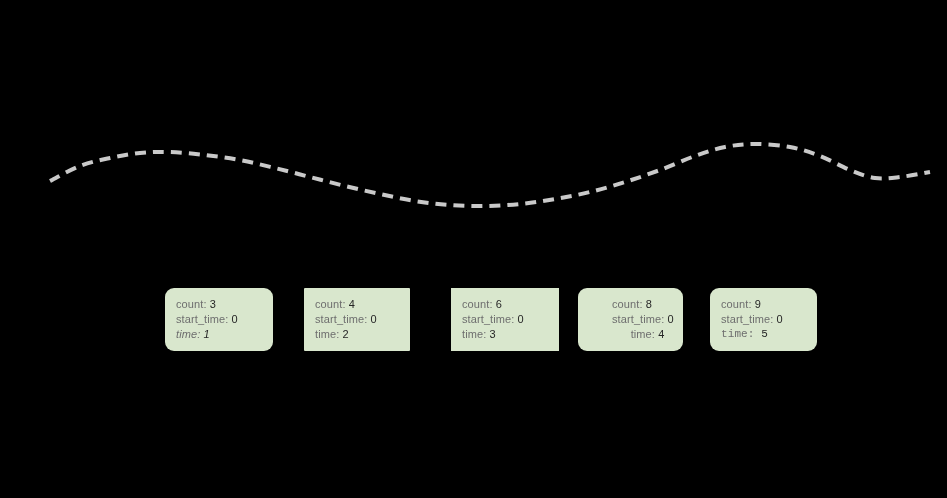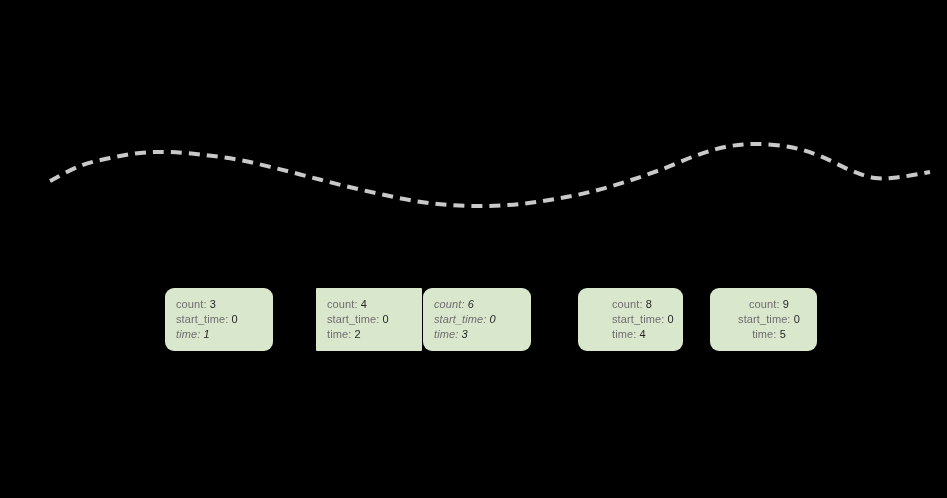--- a/index.html
+++ b/index.html
@@ -72,35 +72,35 @@
   <svg id="curve-layer" viewBox="0 0 947 498" width="947" height="498" xmlns="http://www.w3.org/2000/svg">
     <path id="trend-path" fill="none" stroke-linecap="butt" stroke-linejoin="round" d="M 50 181 C 55.00 178.50, 70.00 169.83, 80 166 C 90.00 162.17, 100.00 160.17, 110 158 C 120.00 155.83, 130.00 154.00, 140 153 C 150.00 152.00, 159.17 151.67, 170 152 C 180.83 152.33, 193.33 153.67, 205 155 C 216.67 156.33, 228.33 157.83, 240 160 C 251.67 162.17, 263.33 165.17, 275 168 C 286.67 170.83, 298.33 174.00, 310 177 C 321.67 180.00, 333.33 183.17, 345 186 C 356.67 188.83, 368.33 191.50, 380 194 C 391.67 196.50, 403.33 199.17, 415 201 C 426.67 202.83, 438.33 204.17, 450 205 C 461.67 205.83, 473.33 206.17, 485 206 C 496.67 205.83, 508.33 205.17, 520 204 C 531.67 202.83, 543.33 201.00, 555 199 C 566.67 197.00, 578.33 194.83, 590 192 C 601.67 189.17, 613.33 185.67, 625 182 C 636.67 178.33, 648.33 174.33, 660 170 C 671.67 165.67, 684.17 159.83, 695 156 C 705.83 152.17, 715.00 149.00, 725 147 C 735.00 145.00, 744.17 144.00, 755 144 C 765.83 144.00, 779.17 145.00, 790 147 C 800.83 149.00, 810.00 152.17, 820 156 C 830.00 159.83, 840.83 166.33, 850 170 C 859.17 173.67, 866.67 176.83, 875 178 C 883.33 179.17, 890.83 178.00, 900 177 C 909.17 176.00, 925.00 172.83, 930 172" stroke="#c9c9c9" stroke-width="4" stroke-dasharray="11 7"></path>
   </svg>
 
   <div id="card-row">
       <div class="state-card" style="left: 165px; top: 288px; width: 108px; height: 63px; background: rgb(217, 231, 205); border-radius: 9px;">
         <div class="card-line" style="color: rgb(110, 110, 110);"><span>count:</span> <span class="card-value" style="color: rgb(38, 38, 38);">3</span></div>
         <div class="card-line" style="color: rgb(110, 110, 110);"><span>start_time:</span> <span class="card-value" style="color: rgb(38, 38, 38);">0</span></div>
         <div class="card-line" style="color: rgb(110, 110, 110); font-style: italic;"><span>time:</span> <span class="card-value" style="color: rgb(38, 38, 38);">1</span></div>
       </div>
-      <div class="state-card" style="left: 316px; top: 288px; width: 106px; height: 63px; background: rgb(217, 231, 205); border-radius: 1px;">
+      <div class="state-card" style="left: 304px; top: 288px; width: 106px; height: 63px; background: rgb(217, 231, 205); border-radius: 1px;">
         <div class="card-line" style="color: rgb(110, 110, 110);"><span>count:</span> <span class="card-value" style="color: rgb(38, 38, 38);">4</span></div>
         <div class="card-line" style="color: rgb(110, 110, 110);"><span>start_time:</span> <span class="card-value" style="color: rgb(38, 38, 38);">0</span></div>
         <div class="card-line" style="color: rgb(110, 110, 110);"><span>time:</span> <span class="card-value" style="color: rgb(38, 38, 38);">2</span></div>
       </div>
-      <div class="state-card" style="left: 423px; top: 288px; width: 108px; height: 63px; background: rgb(217, 231, 205); border-radius: 9px; font-style: italic;">
+      <div class="state-card" style="left: 451px; top: 288px; width: 108px; height: 63px; background: rgb(217, 231, 205); border-radius: 0;">
         <div class="card-line" style="color: rgb(110, 110, 110);"><span>count:</span> <span class="card-value" style="color: rgb(38, 38, 38);">6</span></div>
         <div class="card-line" style="color: rgb(110, 110, 110);"><span>start_time:</span> <span class="card-value" style="color: rgb(38, 38, 38);">0</span></div>
         <div class="card-line" style="color: rgb(110, 110, 110);"><span>time:</span> <span class="card-value" style="color: rgb(38, 38, 38);">3</span></div>
       </div>
       <div class="state-card" style="left: 578px; top: 288px; width: 105px; height: 63px; background: rgb(217, 231, 205); border-radius: 9px; padding-left: 34px;">
         <div class="card-line" style="color: rgb(110, 110, 110);"><span>count:</span> <span class="card-value" style="color: rgb(38, 38, 38);">8</span></div>
         <div class="card-line" style="color: rgb(110, 110, 110);"><span>start_time:</span> <span class="card-value" style="color: rgb(38, 38, 38);">0</span></div>
-        <div class="card-line" style="color: rgb(110, 110, 110);"><span>time:</span> <span class="card-value" style="color: rgb(38, 38, 38);">4</span></div>
+        <div class="card-line" style="color: rgb(110, 110, 110); text-align: center;"><span>time:</span> <span class="card-value" style="color: rgb(38, 38, 38);">4</span></div>
       </div>
-      <div class="state-card" style="left: 710px; top: 288px; width: 107px; height: 63px; background: rgb(217, 231, 205); border-radius: 9px; text-align: center;">
+      <div class="state-card" style="left: 710px; top: 288px; width: 107px; height: 63px; background: rgb(217, 231, 205); border-radius: 9px;">
         <div class="card-line" style="color: rgb(110, 110, 110);"><span>count:</span> <span class="card-value" style="color: rgb(38, 38, 38);">9</span></div>
         <div class="card-line" style="color: rgb(110, 110, 110);"><span>start_time:</span> <span class="card-value" style="color: rgb(38, 38, 38);">0</span></div>
-        <div class="card-line" style="color: rgb(110, 110, 110);"><span>time:</span> <span class="card-value" style="color: rgb(38, 38, 38);">5</span></div>
+        <div class="card-line" style="color: rgb(110, 110, 110); font-family: Liberation Mono, monospace;"><span>time:</span> <span class="card-value" style="color: rgb(38, 38, 38);">5</span></div>
       </div>
     </div>
 
 </div>
 
 </body></html>

